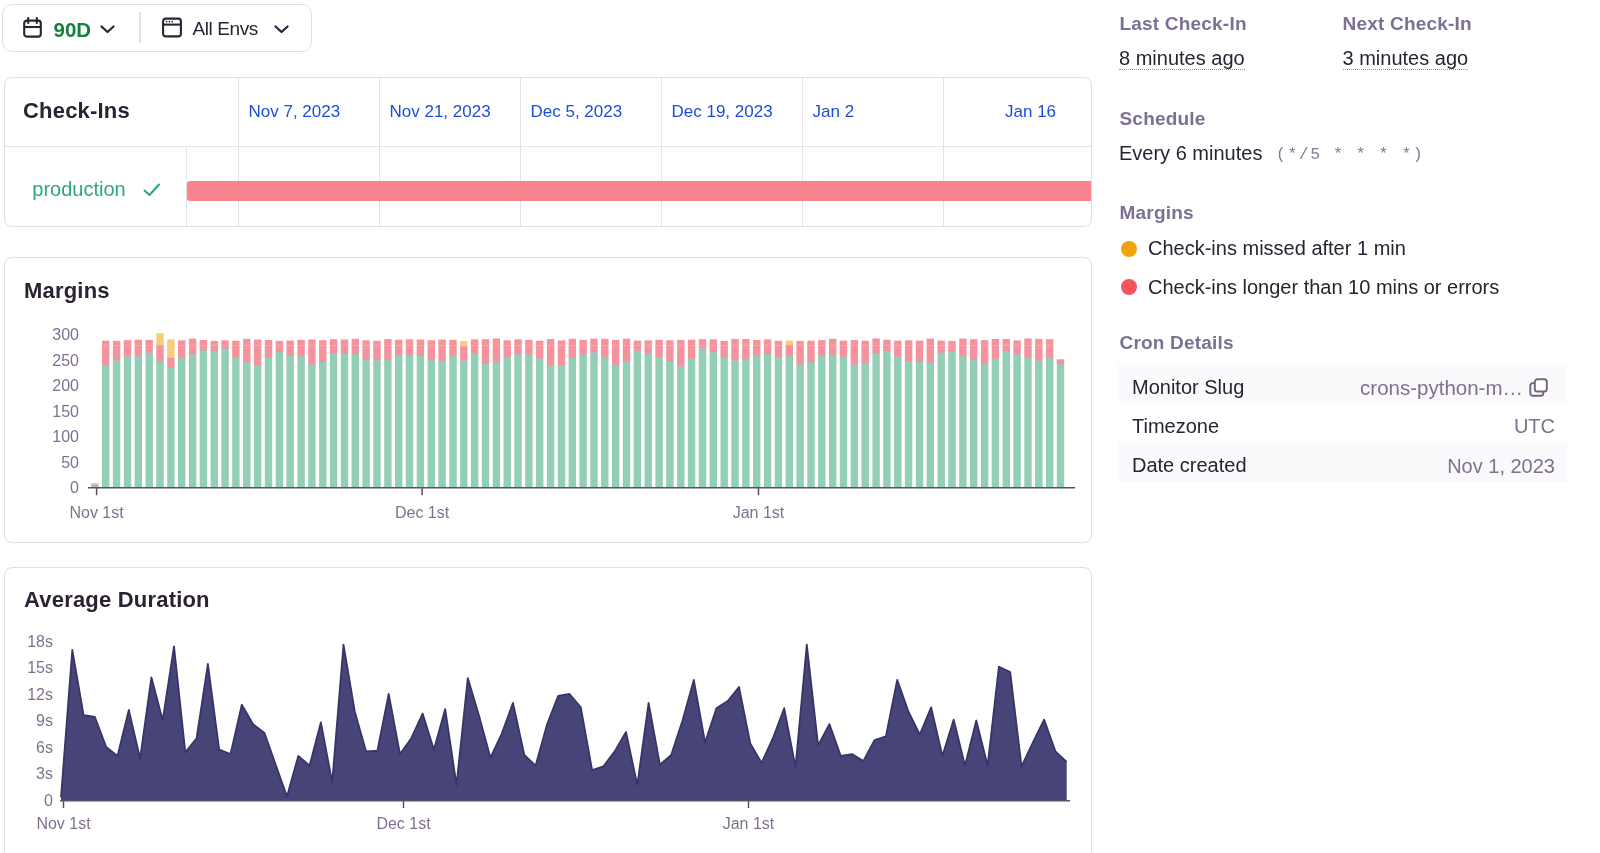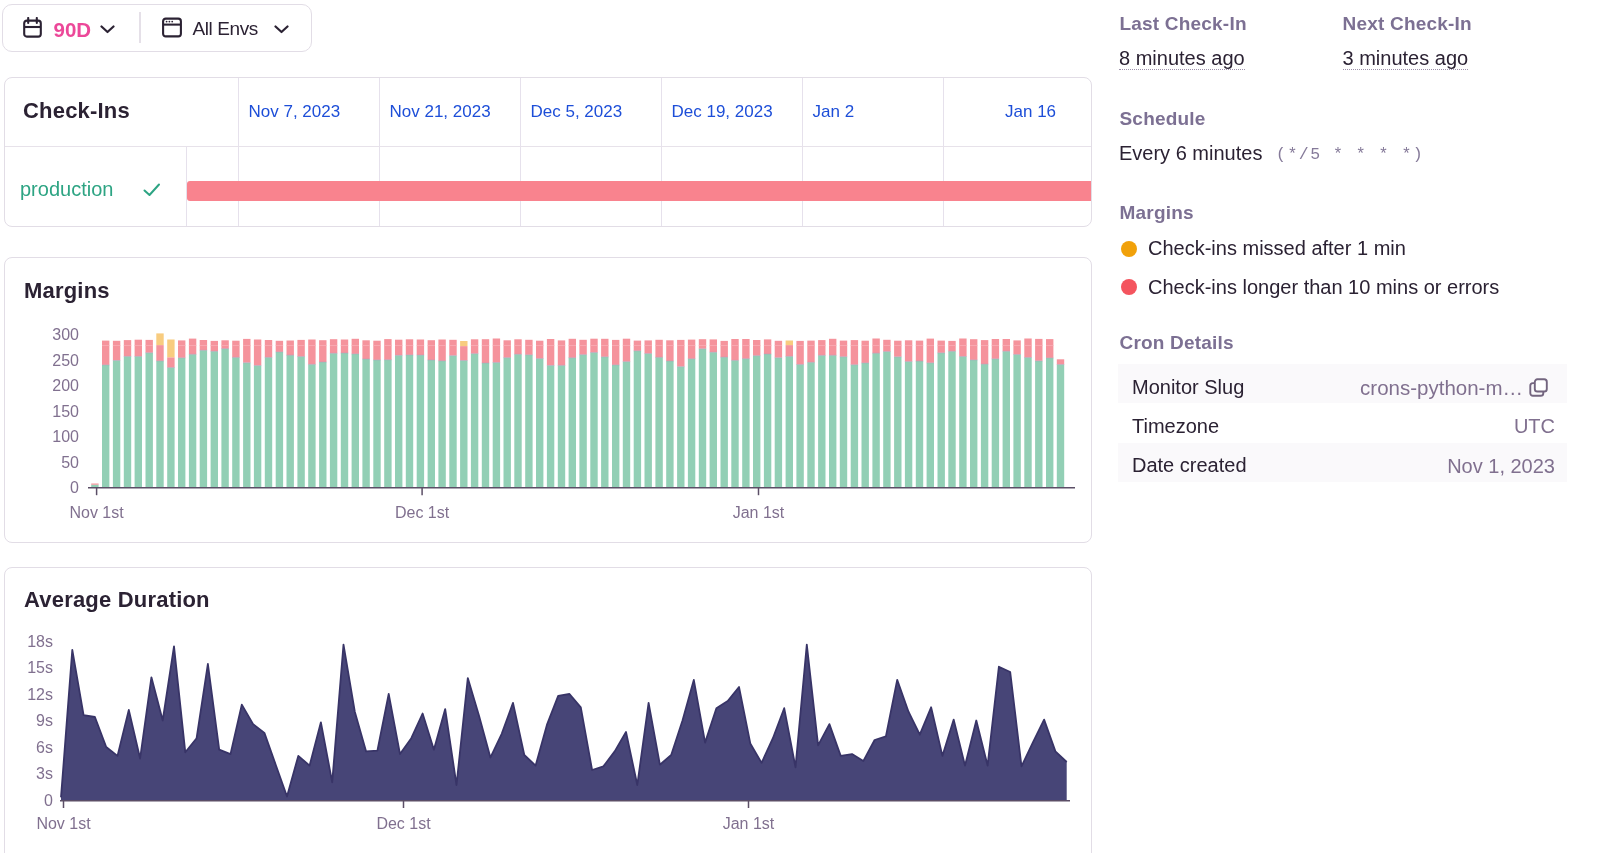--- a/index.html
+++ b/index.html
@@ -14,21 +14,21 @@
 </style></head>
 <body>
 
 <div class="abs" style="left:2px;top:4px;width:310px;height:48px;border:1.5px solid #E2DDE6;border-radius:10px;background:#fff"></div>
 <svg class="abs" style="left:23px;top:17px" width="19" height="21" viewBox="0 0 19 21">
     <rect x="1.2" y="3.6" width="16.6" height="16" rx="2.6" fill="none" stroke="#2B2233" stroke-width="2.1"></rect>
     <line x1="1.2" y1="10" x2="17.8" y2="10" stroke="#2B2233" stroke-width="2.1"></line>
     <line x1="5.2" y1="1" x2="5.2" y2="6" stroke="#2B2233" stroke-width="2.1" stroke-linecap="round"></line>
     <line x1="13.8" y1="1" x2="13.8" y2="6" stroke="#2B2233" stroke-width="2.1" stroke-linecap="round"></line>
   </svg>
-<div class="abs" style="left:53.5px;top:17.5px;font-size:20.5px;font-weight:700;color:#ec4899">90D</div>
+<div class="abs" style="left:53.5px;top:17.5px;font-size:20.5px;font-weight:700;color:#15803d">90D</div>
 <svg class="abs" style="left:100px;top:25px" width="15" height="9" viewBox="0 0 15 9">
     <polyline points="1.5,1.5 7.5,7 13.5,1.5" fill="none" stroke="#2B2233" stroke-width="2.2" stroke-linecap="round" stroke-linejoin="round"></polyline>
   </svg>
 <div class="abs" style="left:139px;top:12px;width:1.5px;height:31px;background:#E5E0E8"></div>
 <svg class="abs" style="left:162px;top:17px" width="20" height="21" viewBox="0 0 20 21">
     <rect x="1.1" y="1.6" width="17.8" height="17.8" rx="2.6" fill="none" stroke="#2B2233" stroke-width="2.1"></rect>
     <line x1="1.1" y1="7.6" x2="18.9" y2="7.6" stroke="#2B2233" stroke-width="2.1"></line>
     <circle cx="4.6" cy="4.6" r="0.9" fill="#2B2233"></circle>
     <circle cx="7.4" cy="4.6" r="0.9" fill="#2B2233"></circle>
     <circle cx="10.2" cy="4.6" r="0.9" fill="#2B2233"></circle>
@@ -47,21 +47,21 @@
 <div class="abs" style="left:942.5px;top:78px;width:1.3px;height:148px;background:#E6E1EC"></div>
 <div class="abs" style="left:186px;top:146px;width:1.3px;height:80px;background:#E6E1EC"></div>
 <div class="abs" style="left:5px;top:145.5px;width:1086px;height:1.4px;background:#E7E2EA"></div>
 <div class="ptitle" style="left:23px;top:98.4px">Check-Ins</div>
 <div class="abs dl" style="left:248.5px;top:101.5px">Nov 7, 2023</div>
 <div class="abs dl" style="left:389.5px;top:101.5px">Nov 21, 2023</div>
 <div class="abs dl" style="left:530.5px;top:101.5px">Dec 5, 2023</div>
 <div class="abs dl" style="left:671.5px;top:101.5px">Dec 19, 2023</div>
 <div class="abs dl" style="left:812.5px;top:101.5px">Jan 2</div>
 <div class="abs dl" style="left:1005px;top:101.5px">Jan 16</div>
-<div class="abs" style="left:20px;top:177.5px;width:118px;text-align:left;font-size:20px;color:#2DA483">production</div>
+<div class="abs" style="left:20px;top:177.5px;width:118px;text-align:center;font-size:20px;color:#2DA483">production</div>
 <svg class="abs" style="left:143px;top:182.5px" width="18" height="14" viewBox="0 0 18 14">
     <polyline points="1.5,7.5 6.5,12 16,1.5" fill="none" stroke="#2DA483" stroke-width="2" stroke-linecap="round" stroke-linejoin="round"></polyline>
   </svg>
 <div class="abs" style="left:187px;top:181px;width:903.5px;height:19.8px;background:#F9838E;border-radius:3px 0 0 3px"></div>
 
 <div class="panel" style="left:4px;top:257px;width:1088px;height:286px"></div>
 <div class="ptitle" style="left:24px;top:277.9px">Margins</div>
 <svg class="abs" style="left:4px;top:257px" width="1088" height="286" viewBox="4 257 1088 286">
     <rect x="91.2" y="484.6" width="7.4" height="3.1" fill="#92CFB5"></rect>
     <rect x="91.2" y="483.5" width="7.4" height="1.2" fill="#F5939C"></rect>

